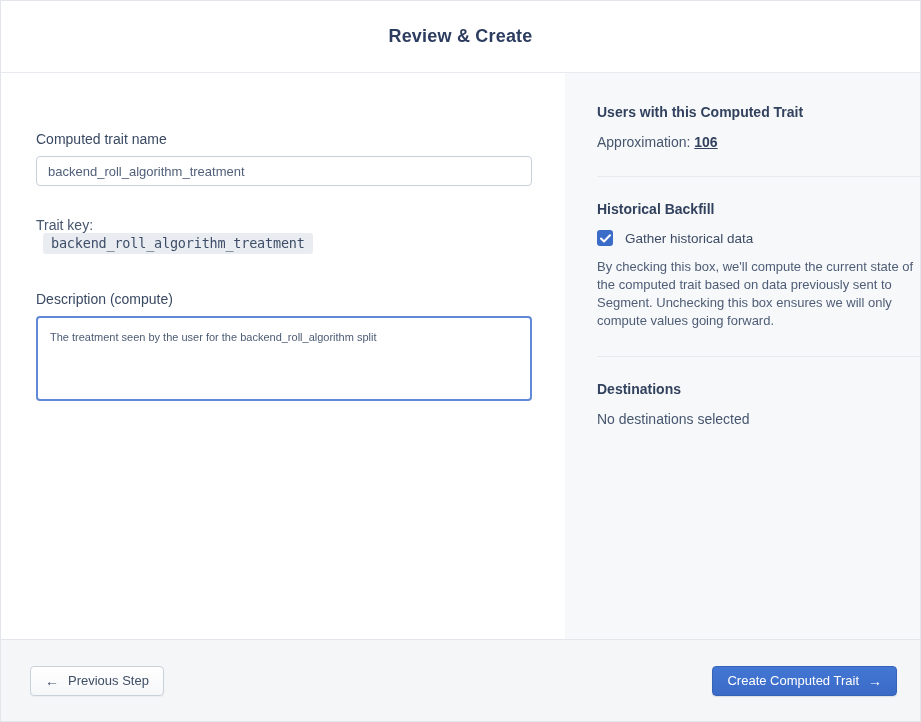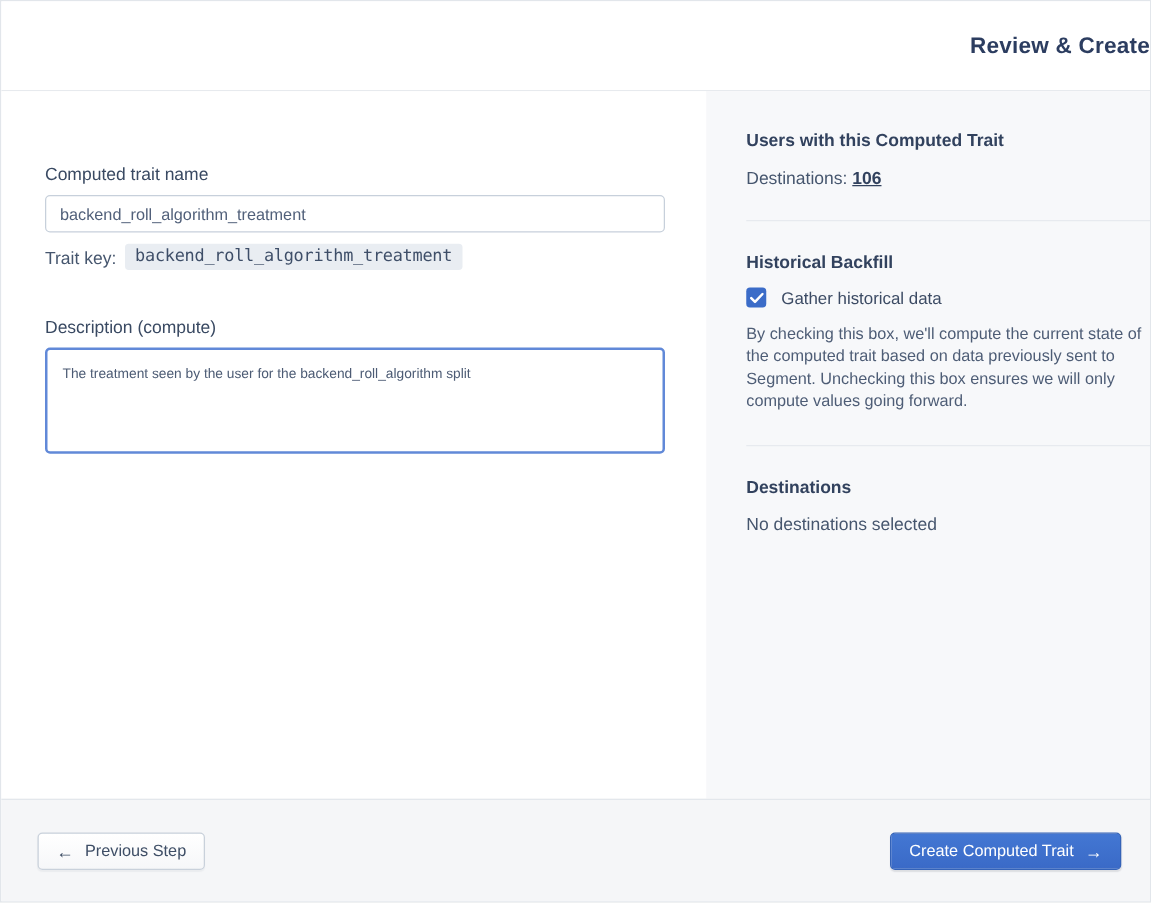--- a/index.html
+++ b/index.html
@@ -18,21 +18,21 @@
     overflow: hidden;
   }
   
   .header {
     height: 72px;
     flex: 0 0 72px;
     background: #ffffff;
     border-bottom: 1px solid #e7eaee;
     display: flex;
     align-items: center;
-    justify-content: flex-end;
+    justify-content: center;
   }
   .header h1 {
     font-size: 18px;
     font-weight: 700;
     color: #2c3d60;
     letter-spacing: 0.2px;
   }
   
   .content {
     flex: 1 1 auto;
@@ -59,25 +59,26 @@
     border: 1px solid #c7d0db;
     border-radius: 4px;
     background: #ffffff;
     padding: 0 11px;
     font-family: "Liberation Sans", sans-serif;
     font-size: 13px;
     color: #51607a;
     outline: none;
   }
   .trait-key-row {
-    margin-top: 9px;
-    display: flex;
-    align-items: center;
+    margin-top: 31px;
+    display: flex;
+    align-items: flex-start;
     font-size: 14px;
     color: #46566e;
+    flex-direction: column;
   }
   .trait-key-chip {
     margin-left: 7px;
     background: #e9edf2;
     border-radius: 3px;
     padding: 2px 8px 3px 8px;
     font-family: "DejaVu Sans Mono", monospace;
     font-size: 13.5px;
     color: #3e4e68;
     letter-spacing: -0.2px;
@@ -214,21 +215,21 @@
       <div class="description-block">
         <label class="field-label">Description (compute)</label>
         <textarea class="description-area" style="">The treatment seen by the user for the backend_roll_algorithm split</textarea>
       </div>
 
     </div>
 
     <div class="sidebar">
 
       <h3>Users with this Computed Trait</h3>
-      <div class="approx-line"><span>Destinations: </span><strong>106</strong></div>
+      <div class="approx-line"><span>Approximation: </span><strong>106</strong></div>
 
       <hr class="divider">
 
       <h3>Historical Backfill</h3>
       <div class="checkbox-row">
         <span class="checkbox">
           <span>
             <svg width="11" height="9" viewBox="0 0 11 9" fill="none">
               <path d="M1 4.5L4 7.5L10 1.2" stroke="#ffffff" stroke-width="2" stroke-linecap="round" stroke-linejoin="round"></path>
             </svg>

